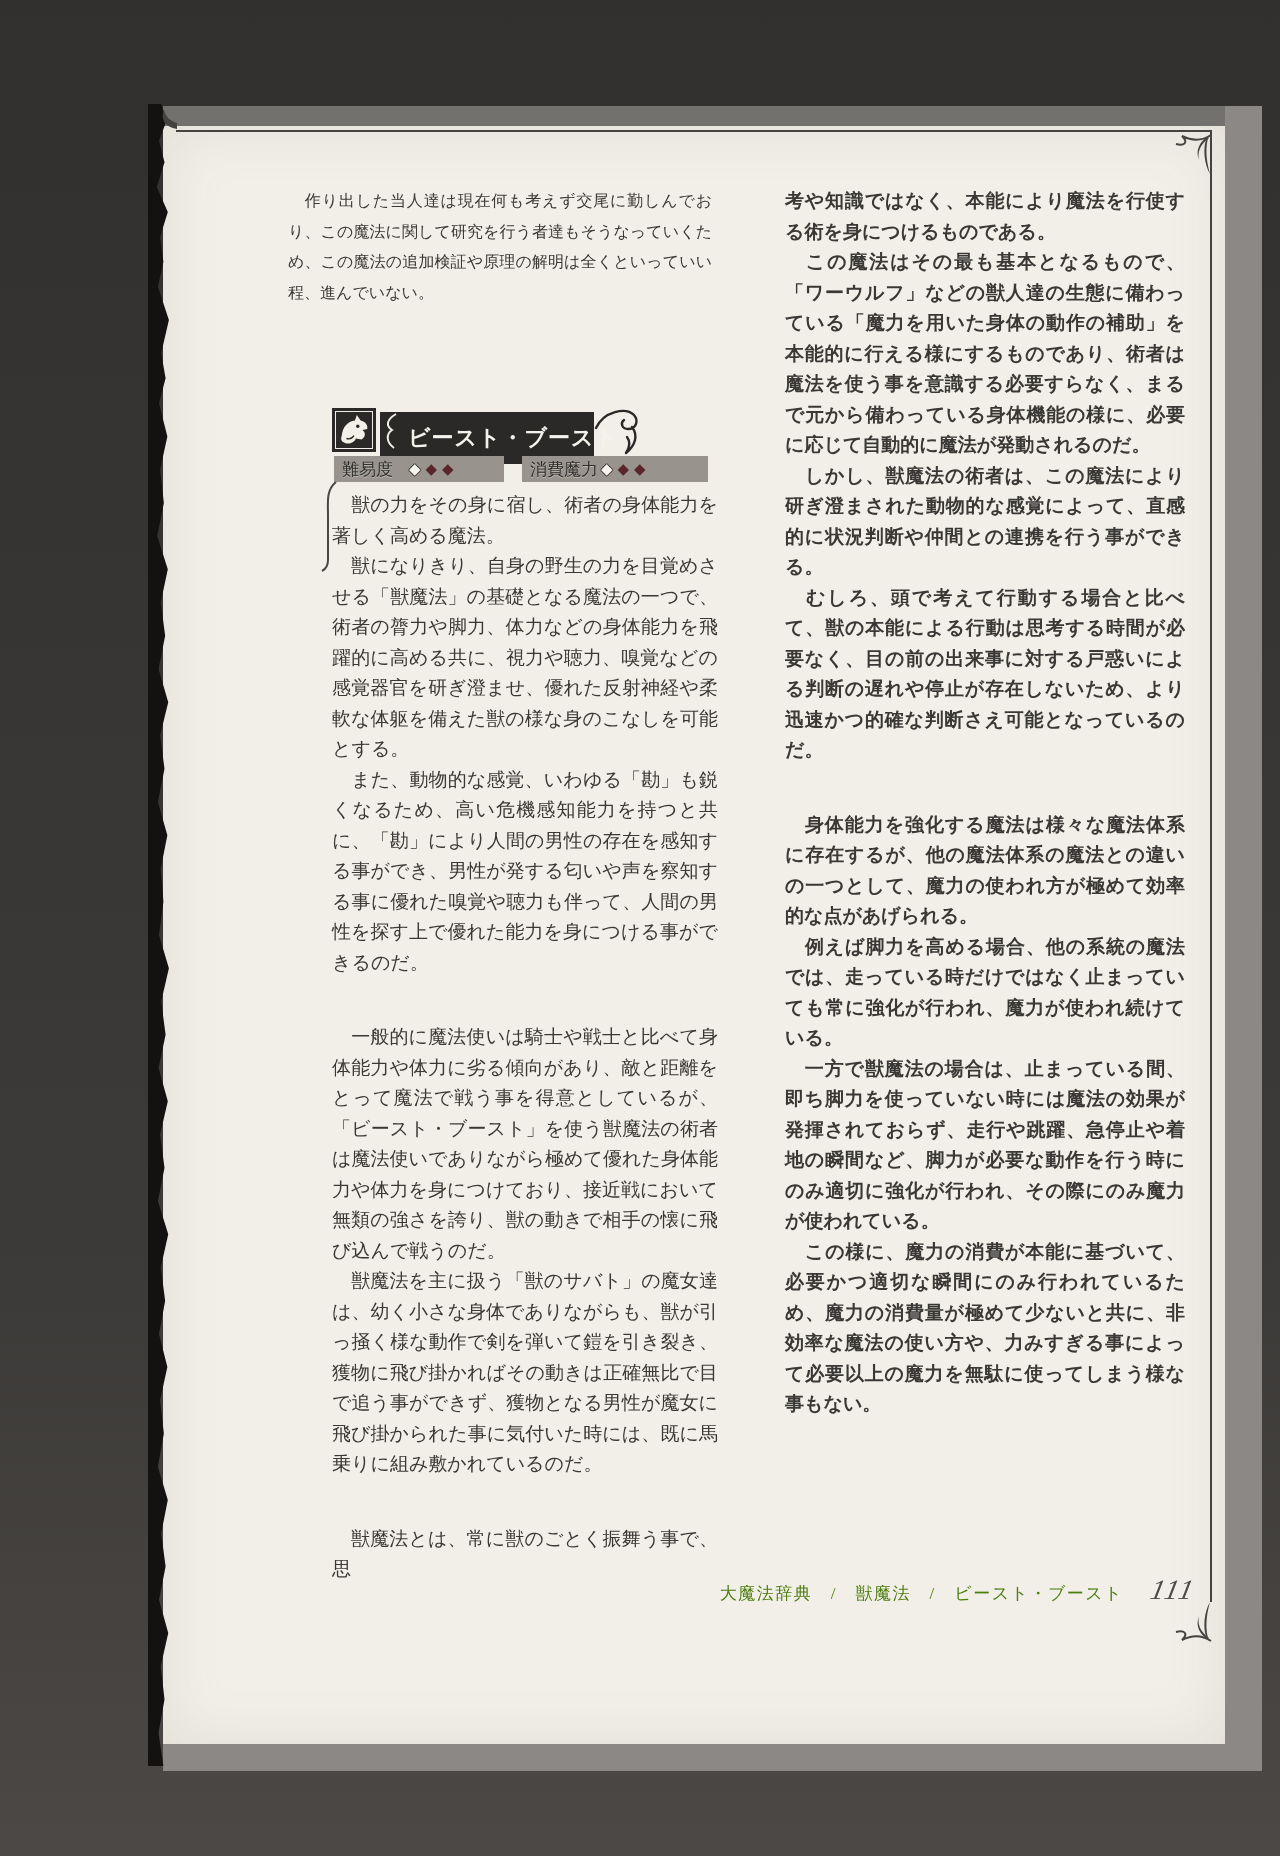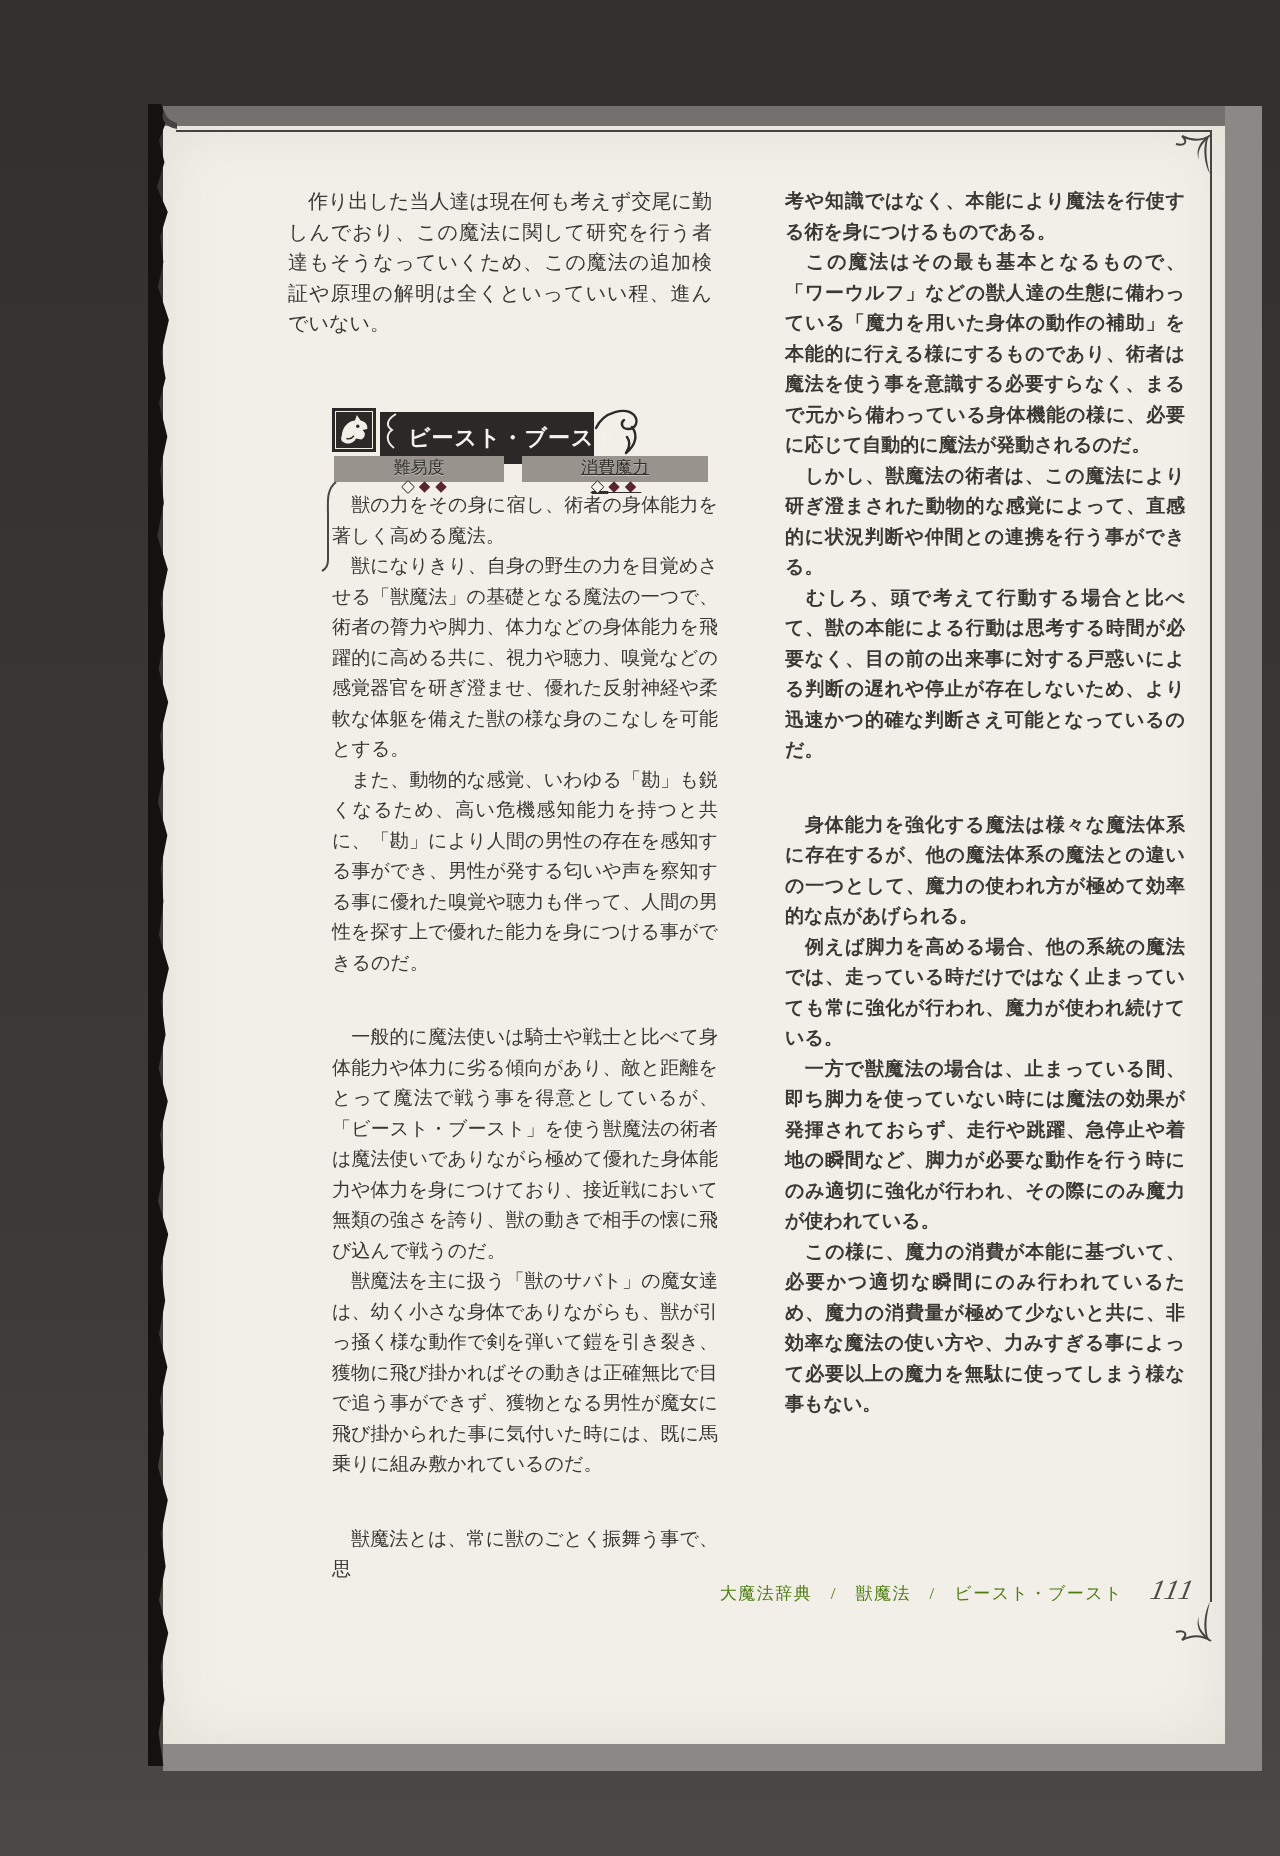--- a/index.html
+++ b/index.html
@@ -16,44 +16,44 @@
   .paper{left:163px;top:126px;width:1062px;height:1618px;background:#f1efe8;
          box-shadow:inset 0 0 60px rgba(120,110,90,.12);}
   
   .torn{left:148px;top:104px;width:22px;height:1662px;background:#141210;
     clip-path:polygon(0 0,60% 0,85% 1%,50% 2.2%,75% 3.5%,40% 5%,90% 6.5%,55% 8%,70% 9.5%,45% 11%,95% 13%,60% 15%,80% 16.5%,50% 18%,88% 20%,55% 22%,72% 24%,42% 26%,90% 28%,58% 30%,78% 32%,48% 34%,92% 36%,55% 38%,75% 40%,45% 42%,88% 44%,58% 46%,70% 48%,50% 50%,95% 52%,60% 54%,80% 56%,48% 58%,90% 60%,55% 62%,75% 64%,45% 66%,92% 68%,58% 70%,78% 72%,50% 74%,88% 76%,55% 78%,72% 80%,45% 82%,90% 84%,60% 86%,80% 88%,50% 90%,92% 92%,58% 94%,75% 96%,48% 98%,70% 100%,0 100%);}
   
   .rule-top{left:176px;top:130px;width:1034px;height:2px;background:#45433f;}
   .rule-right{left:1210px;top:130px;width:2px;height:1472px;background:#45433f;}
   
   .jp{color:#3a3834;text-align:justify;word-break:break-all;}
-  .col-intro{left:288px;top:186px;width:424px;font-size:20px;line-height:30.5px;}
+  .col-intro{left:288px;top:186px;width:424px;font-size:16px;line-height:30.5px;}
   .col-left{left:332px;top:490px;width:386px;font-size:19px;line-height:30.5px;}
   .col-right{left:785px;top:186px;width:400px;font-size:19px;line-height:30.5px;font-weight:bold;}
   .jp p{margin:0;}
   .jp p.gap{margin-top:44px;}
   
   .spell-header{left:332px;top:408px;width:400px;height:140px;}
   .icon-box{position:absolute;left:0;top:0;width:44px;height:44px;background:#2b2927;padding:0;box-sizing:border-box;}
   .icon-inner{position:absolute;left:3px;top:3px;right:3px;bottom:3px;border:1.5px solid #f1eee7;display:flex;align-items:center;justify-content:center;}
   .title-bar{position:absolute;left:48px;top:4px;width:214px;height:52px;background:#2b2927;color:#f4f2ec;
     display:flex;align-items:center;padding-left:28px;box-sizing:border-box;
     font-size:22px;font-weight:bold;letter-spacing:1px;white-space:nowrap;}
   .bar-curl{position:absolute;left:50px;top:4px;}
   .flourish-right{position:absolute;left:262px;top:-2px;}
   .badges{position:absolute;left:0;top:48px;width:400px;height:26px;}
   .badge{position:absolute;height:26px;background:#98948d;display:flex;align-items:center;
     box-sizing:border-box;padding:0 8px;font-size:17px;color:#2f2d2a;
-    text-shadow:0 1px 0 rgba(255,255,255,.35);white-space:nowrap;flex-direction:column;}
+    text-shadow:0 1px 0 rgba(255,255,255,.35);white-space:nowrap;}
   .badge .dmds{font-size:15px;letter-spacing:5px;line-height:1;text-shadow:none;}
   .d-light{color:#f6f3ec;text-shadow:-1px 0 #33302c,1px 0 #33302c,0 -1px #33302c,0 1px #33302c;}
   .d-dark{color:#5a262c;}
   .badge-difficulty{left:2px;width:170px;}
   .badge-difficulty .dmds{margin-left:16px;}
-  .badge-mana{left:190px;width:186px;text-decoration:underline;}
+  .badge-mana{left:190px;width:186px;}
   .badge-mana .dmds{margin-left:3px;}
   .swash{position:absolute;left:-12px;top:72px;}
   
   .footer{left:695px;top:1574px;width:500px;display:flex;align-items:baseline;justify-content:flex-end;gap:28px;}
   .breadcrumb{font-size:17px;color:#4d7c0f;letter-spacing:1.5px;white-space:nowrap;}
   .page-num{font-size:28px;font-style:italic;color:#4e4b47;transform:skewX(-12deg);letter-spacing:2px;}
   .corner-top{left:1172px;top:132px;}
   .corner-bottom{left:1172px;top:1592px;transform:scaleY(-1);}
   .rule-left-curl{left:156px;top:106px;}
 </style>

